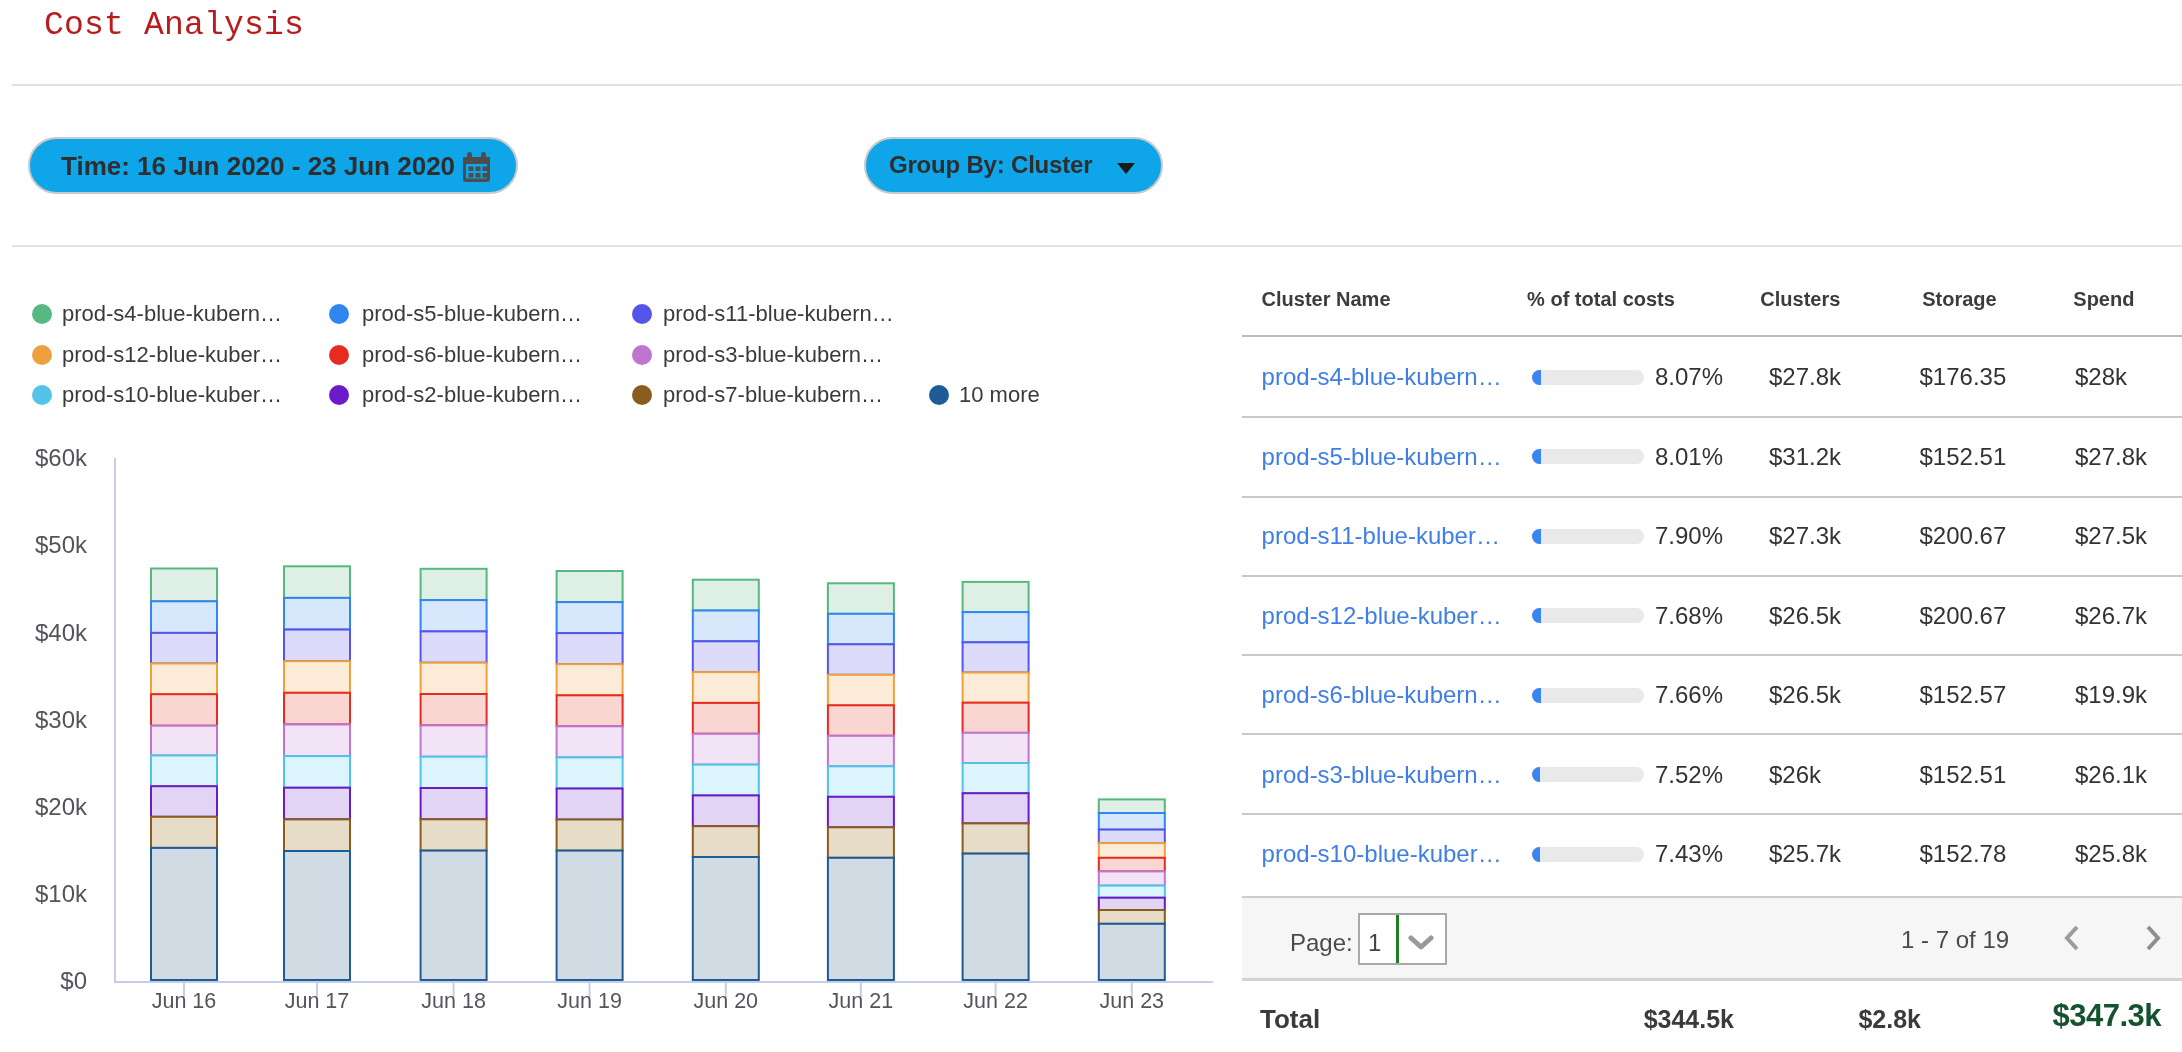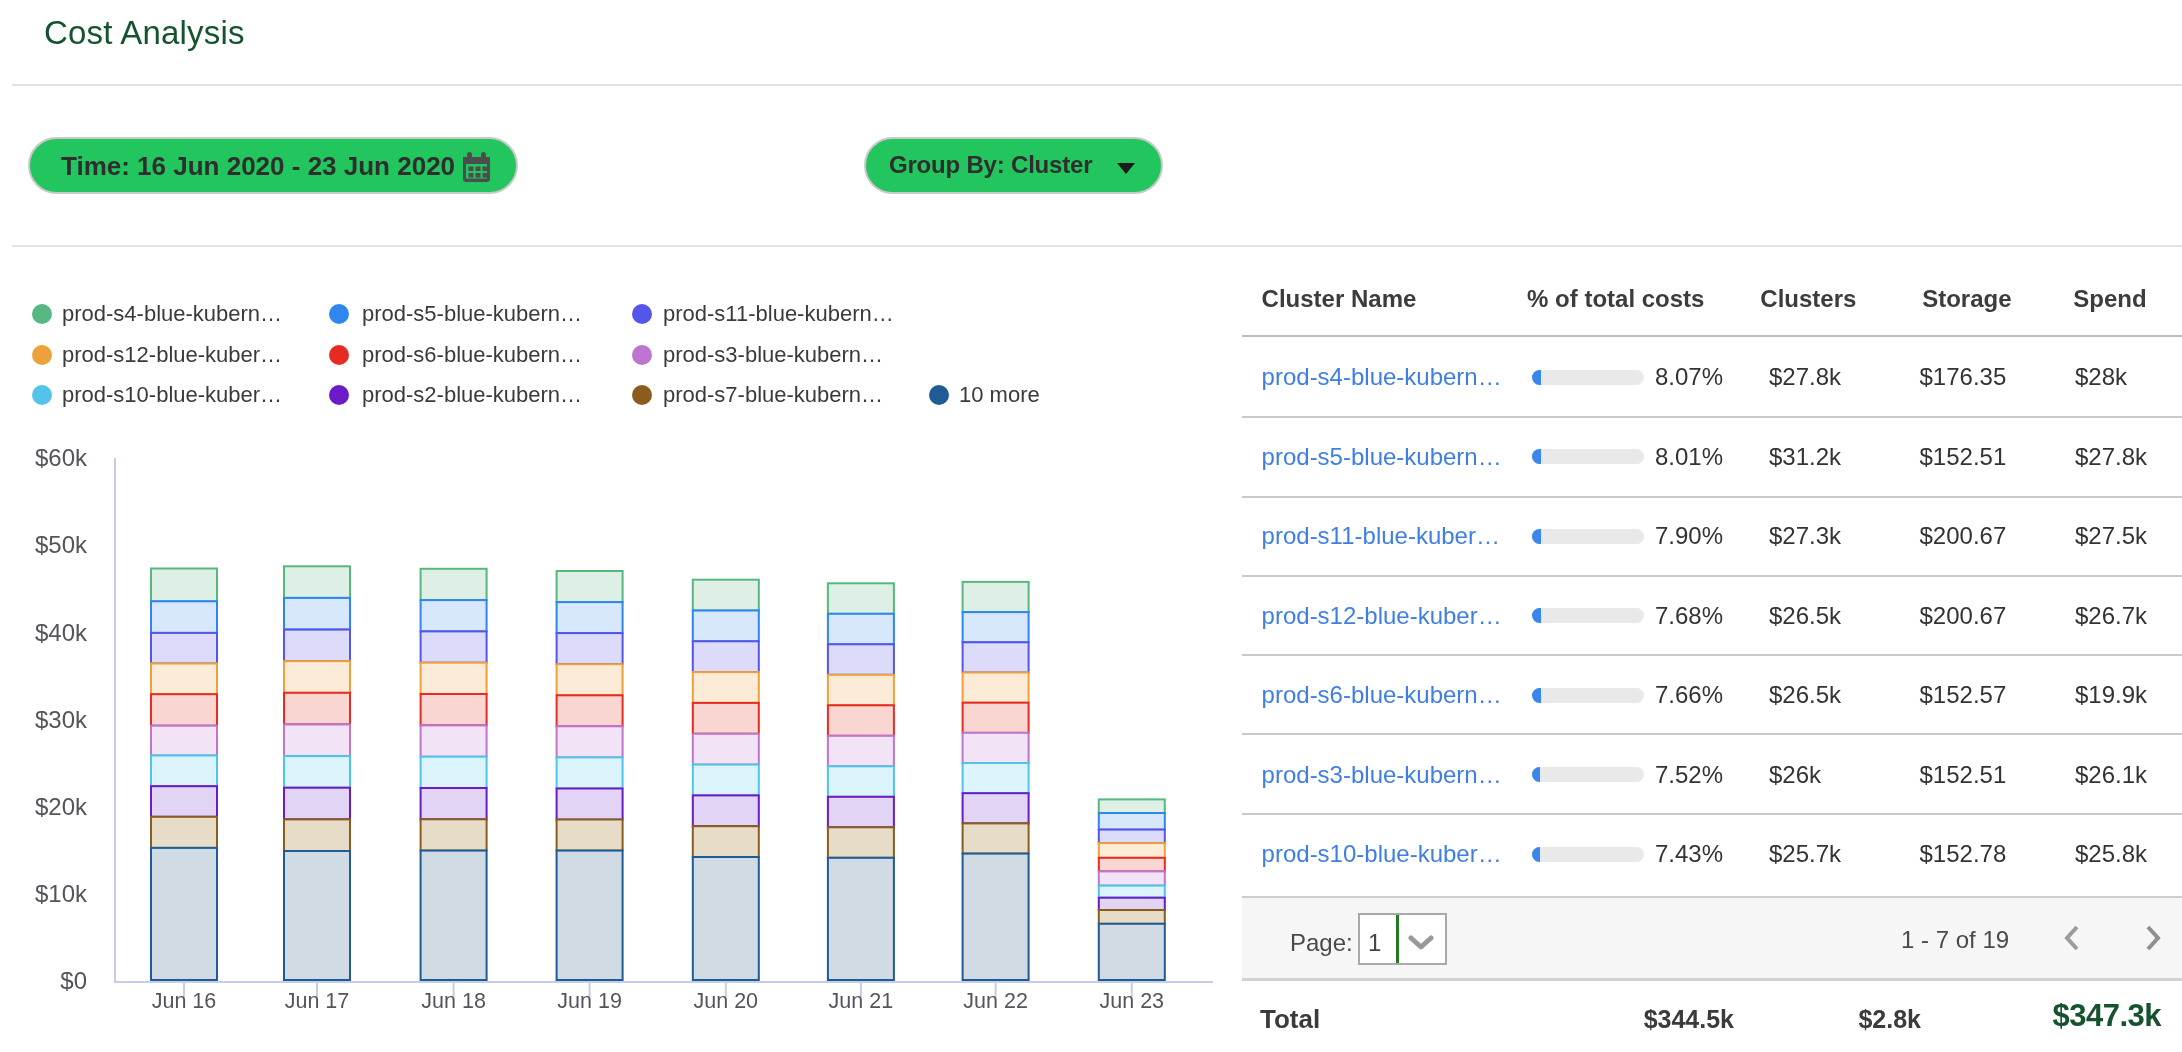--- a/index.html
+++ b/index.html
@@ -1,26 +1,26 @@
 <!DOCTYPE html>
 <html><head>
 <meta charset="utf-8">
 <style>
 * { margin:0; padding:0; box-sizing:border-box; }
 html,body { width:2182px; height:1052px; background:#fff; font-family:"Liberation Sans", sans-serif; }
 #page { position:relative; width:2182px; height:1052px; overflow:hidden; background:#fff; }
 .abs { position:absolute; }
-#title { left:44px; top:14px; font-size:33px; color:#14532d; letter-spacing:0.2px; }
-.pill { top:137px; height:57px; border:2px solid #c9c9c9; border-radius:29px; background:#22c55e;
+#title { left:44px; top:7px; font-size:33px; color:#b91c1c; letter-spacing:0.2px;font-family:Liberation Mono, monospace; }
+.pill { top:137px; height:57px; border:2px solid #c9c9c9; border-radius:29px; background:#0ea5e9;
         font-weight:bold; font-size:26px; color:#2e2e2e; }
 .pill span { position:absolute; top:12px; white-space:nowrap; }
 .tri { position:absolute; width:0; height:0; border-left:9px solid transparent; border-right:9px solid transparent; border-top:11px solid #1b1b1b; top:24px; }
 .dot { position:absolute; width:20px; height:20px; border-radius:50%; }
 .ltxt { position:absolute; font-size:22px; color:#3a3a3a; white-space:nowrap; line-height:28px; }
-.th { position:absolute; font-size:24px; font-weight:bold; color:#3c3c3c; line-height:30px; white-space:nowrap; }
+.th { position:absolute; font-size:20px; font-weight:bold; color:#3c3c3c; line-height:30px; white-space:nowrap; }
 .td { position:absolute; font-size:24px; color:#333; line-height:30px; white-space:nowrap; }
 .link { position:absolute; font-size:24px; color:#3f7fe3; line-height:30px; white-space:nowrap; }
 .hline { position:absolute; }
 .pbar { position:absolute; width:112px; height:15px; background:#e9e9e9; border-radius:8px; }
 .pfill { height:15px; background:#3a86f0; border-radius:8px 0 0 8px; }
 #pgbar { left:1242px; top:896px; width:940px; height:85px; background:#f6f6f6;
          border-top:2px solid #cdcdcd; border-bottom:3px solid #d2d2d2; }
 .pgtxt { position:absolute; font-size:24px; color:#4a4a4a; line-height:30px; white-space:nowrap; }
 #selbox { left:1358px; top:913px; width:89px; height:52px; background:#fff; border:2px solid #a9a9a9; }
 #greenline { left:1396px; top:915px; width:3px; height:48px; background:#1e7d1e; }

